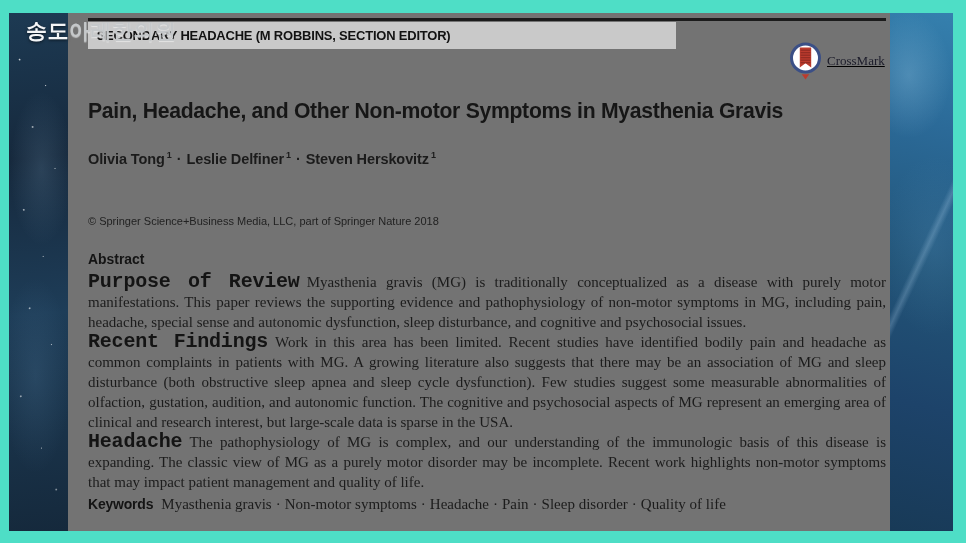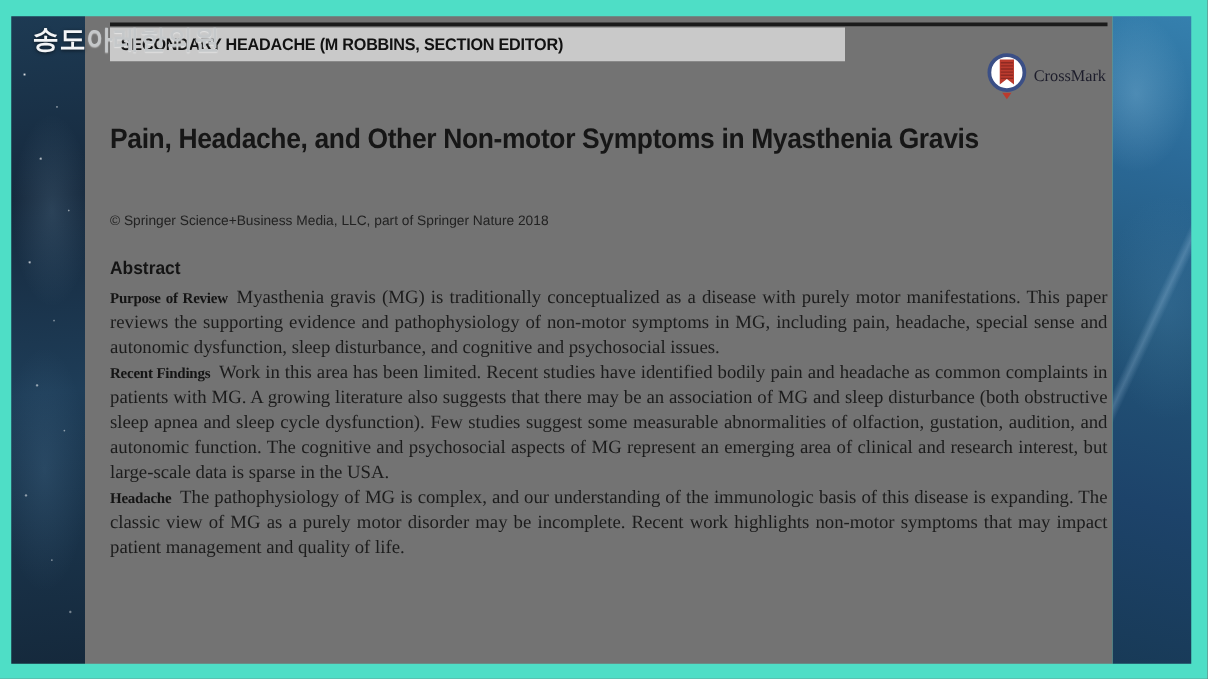--- a/index.html
+++ b/index.html
@@ -49,20 +49,21 @@
   }
   .section-text{
     display:inline-block;padding-left:9px;
     font-size:13.5px;font-weight:bold;color:#121212;letter-spacing:-.2px;
     transform:scaleX(.96);transform-origin:left center;white-space:nowrap;
   }
   
   .crossmark{
     position:absolute;left:721px;top:28px;display:flex;align-items:center;gap:5px;
     cursor:pointer;
+    text-decoration:underline;
   }
   .crossmark-label{
     font-family:"Liberation Serif",serif;font-size:13px;color:#1d1d2b;
   }
   
   .content{
     position:absolute;left:0;top:0;width:822px;height:518px;
     padding:0 4px 0 20px;box-sizing:border-box;
   }
   h1.title{
@@ -79,21 +80,21 @@
   .abstract-heading{
     margin-top:20px;height:18px;font-size:14.5px;font-weight:bold;color:#141414;
     transform:scaleX(.96);transform-origin:left center;
   }
   .abstract-body{margin-top:3px;}
   .abstract-body p{
     margin:0;font-family:"Liberation Serif",serif;font-size:15px;line-height:20px;
     color:#1c1c1c;text-align:justify;
   }
   .runin{
-    font-family:Liberation Serif, serif;font-weight:bold;font-size:12px;
+    font-family:Liberation Mono, monospace;font-weight:bold;font-size:20px;
     letter-spacing:-.2px;margin-right:7px;color:#141414;
   }
   .keywords{
     margin-top:4px;font-family:"Liberation Serif",serif;font-size:15px;color:#1c1c1c;
     white-space:nowrap;
   }
   .kw-label{
     font-family:"Liberation Sans",sans-serif;font-weight:bold;font-size:14px;
     letter-spacing:-.2px;margin-right:8px;color:#141414;
   }
@@ -134,29 +135,35 @@
         </g>
         <path d="M12.8 33.2 h7.4 l-3.7 5.2 z" fill="#bb3b2e"></path>
       </svg>
     </span>
     <span class="crossmark-label">CrossMark</span>
   </div>
 
   <div class="content">
     <h1 class="title">Pain, Headache, and Other Non-motor Symptoms in Myasthenia Gravis</h1>
 
+    <div class="authors">
+      <span><span>Olivia Tong</span><sup>1</sup></span><span class="author-sep">·</span><span><span>Leslie Delfiner</span><sup>1</sup></span><span class="author-sep">·</span><span><span>Steven Herskovitz</span><sup>1</sup></span>
+    </div>
 
     <div class="copyright">© Springer Science+Business Media, LLC, part of Springer Nature 2018</div>
 
     <div class="abstract-heading">Abstract</div>
 
     <div class="abstract-body">
       <p><span class="runin">Purpose of Review</span><span>Myasthenia gravis (MG) is traditionally conceptualized as a disease with purely motor manifestations. This paper reviews the supporting evidence and pathophysiology of non-motor symptoms in MG, including pain, headache, special sense and autonomic dysfunction, sleep disturbance, and cognitive and psychosocial issues.</span></p>
       <p><span class="runin">Recent Findings</span><span>Work in this area has been limited. Recent studies have identified bodily pain and headache as common complaints in patients with MG. A growing literature also suggests that there may be an association of MG and sleep disturbance (both obstructive sleep apnea and sleep cycle dysfunction). Few studies suggest some measurable abnormalities of olfaction, gustation, audition, and autonomic function. The cognitive and psychosocial aspects of MG represent an emerging area of clinical and research interest, but large-scale data is sparse in the USA.</span></p>
       <p><span class="runin">Headache</span><span>The pathophysiology of MG is complex, and our understanding of the immunologic basis of this disease is expanding. The classic view of MG as a purely motor disorder may be incomplete. Recent work highlights non-motor symptoms that may impact patient management and quality of life.</span></p>
     </div>
 
+    <div class="keywords">
+      <span class="kw-label">Keywords</span><span>Myasthenia gravis</span><span class="kw-sep">·</span><span>Non-motor symptoms</span><span class="kw-sep">·</span><span>Headache</span><span class="kw-sep">·</span><span>Pain</span><span class="kw-sep">·</span><span>Sleep disorder</span><span class="kw-sep">·</span><span>Quality of life</span>
+    </div>
   </div>
 </div>
 
 <div class="watermark">
   <span class="wm-strong">송도</span><span class="wm-faint">아레한의원</span>
 </div>
 
 </body></html>

